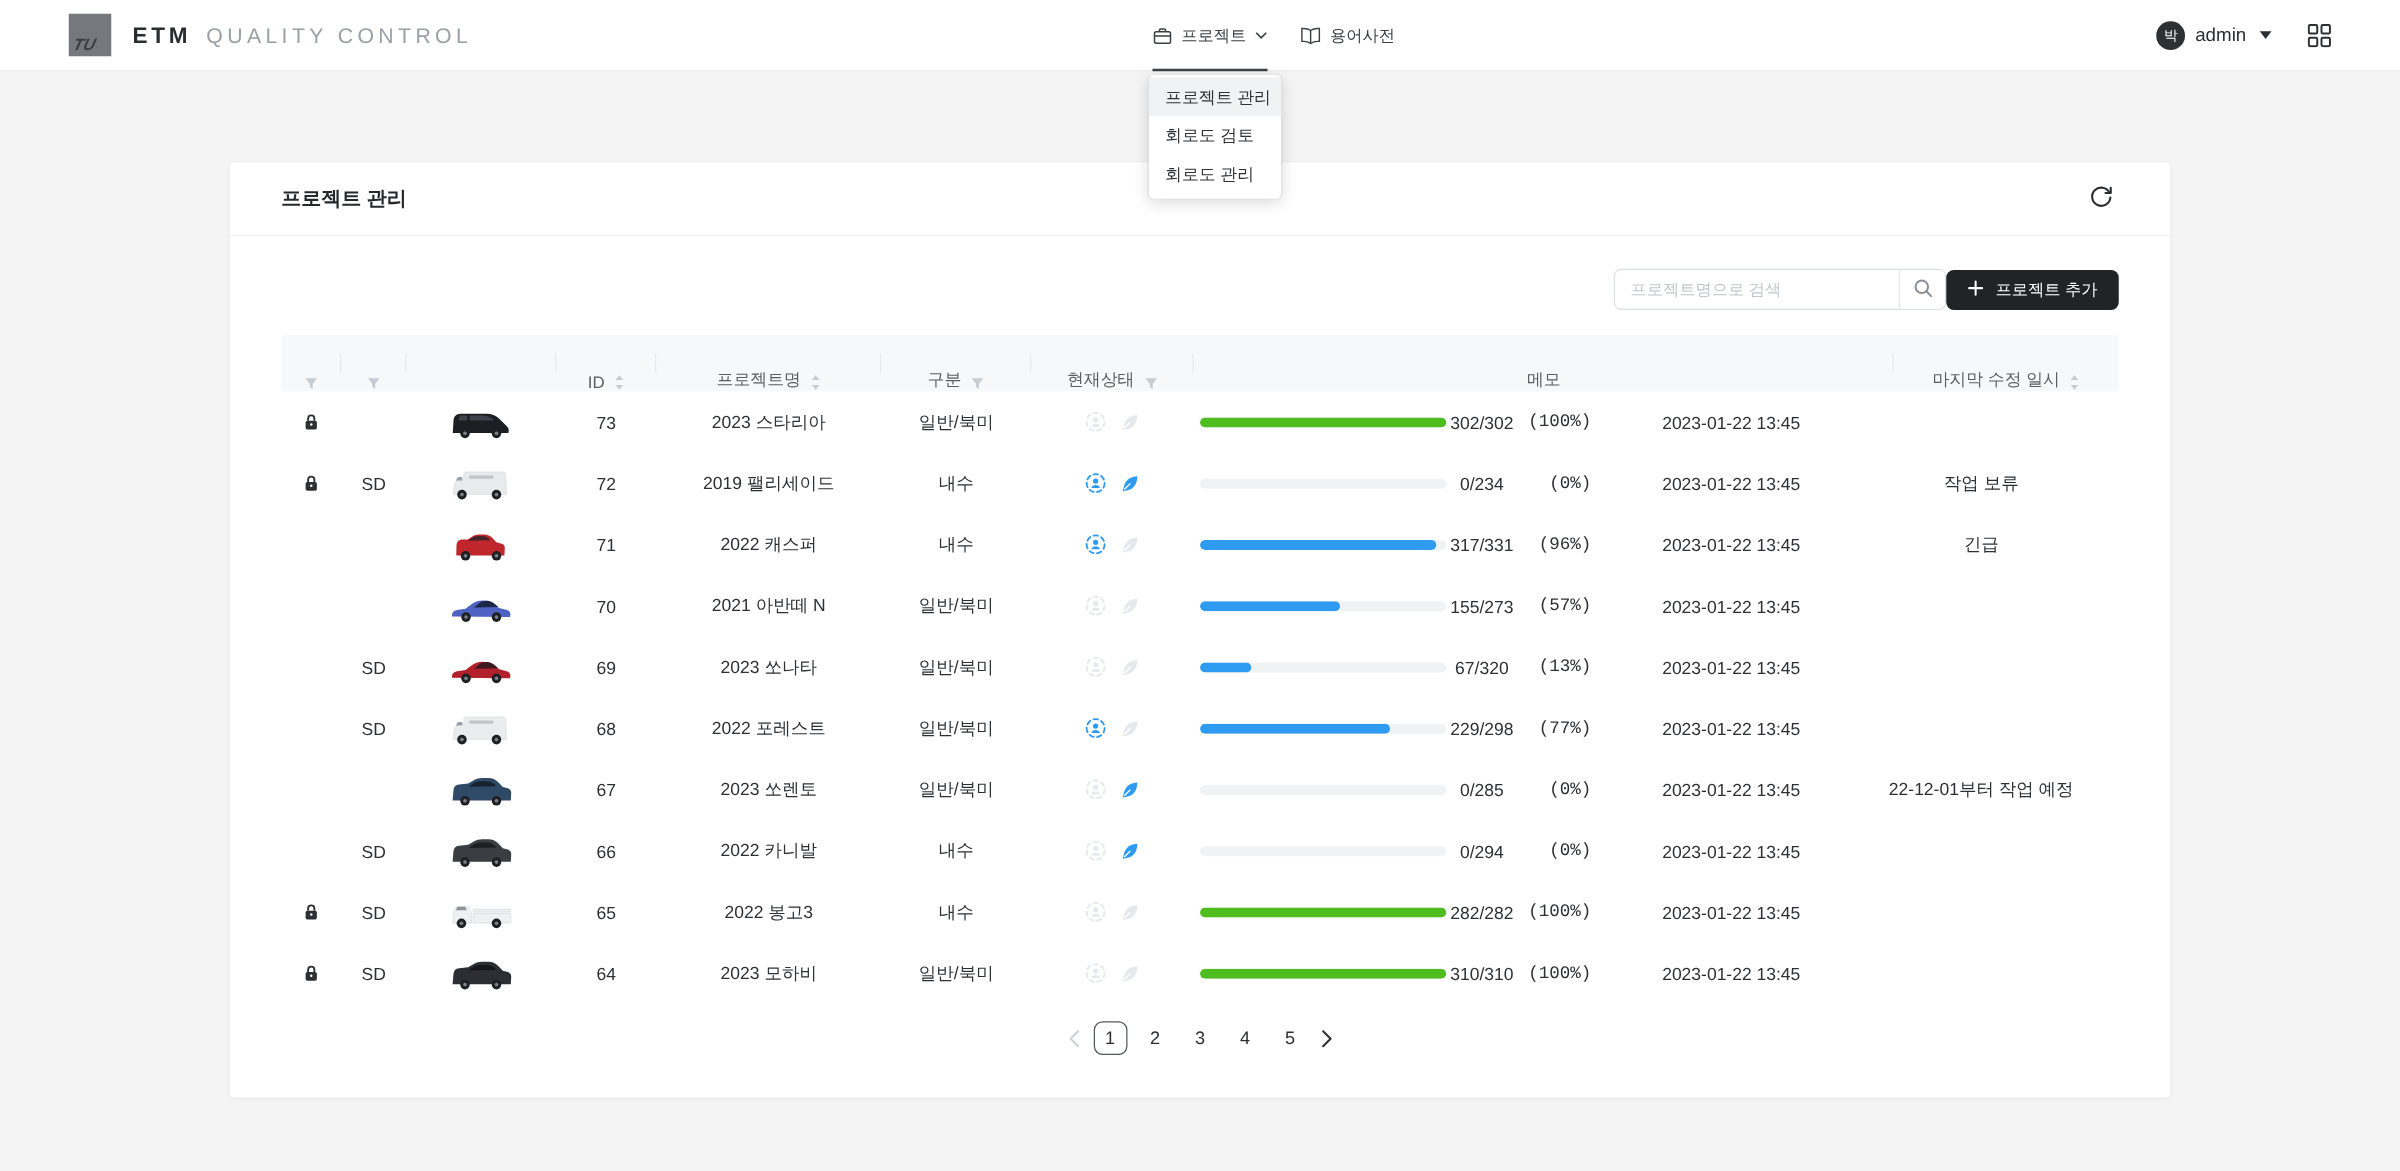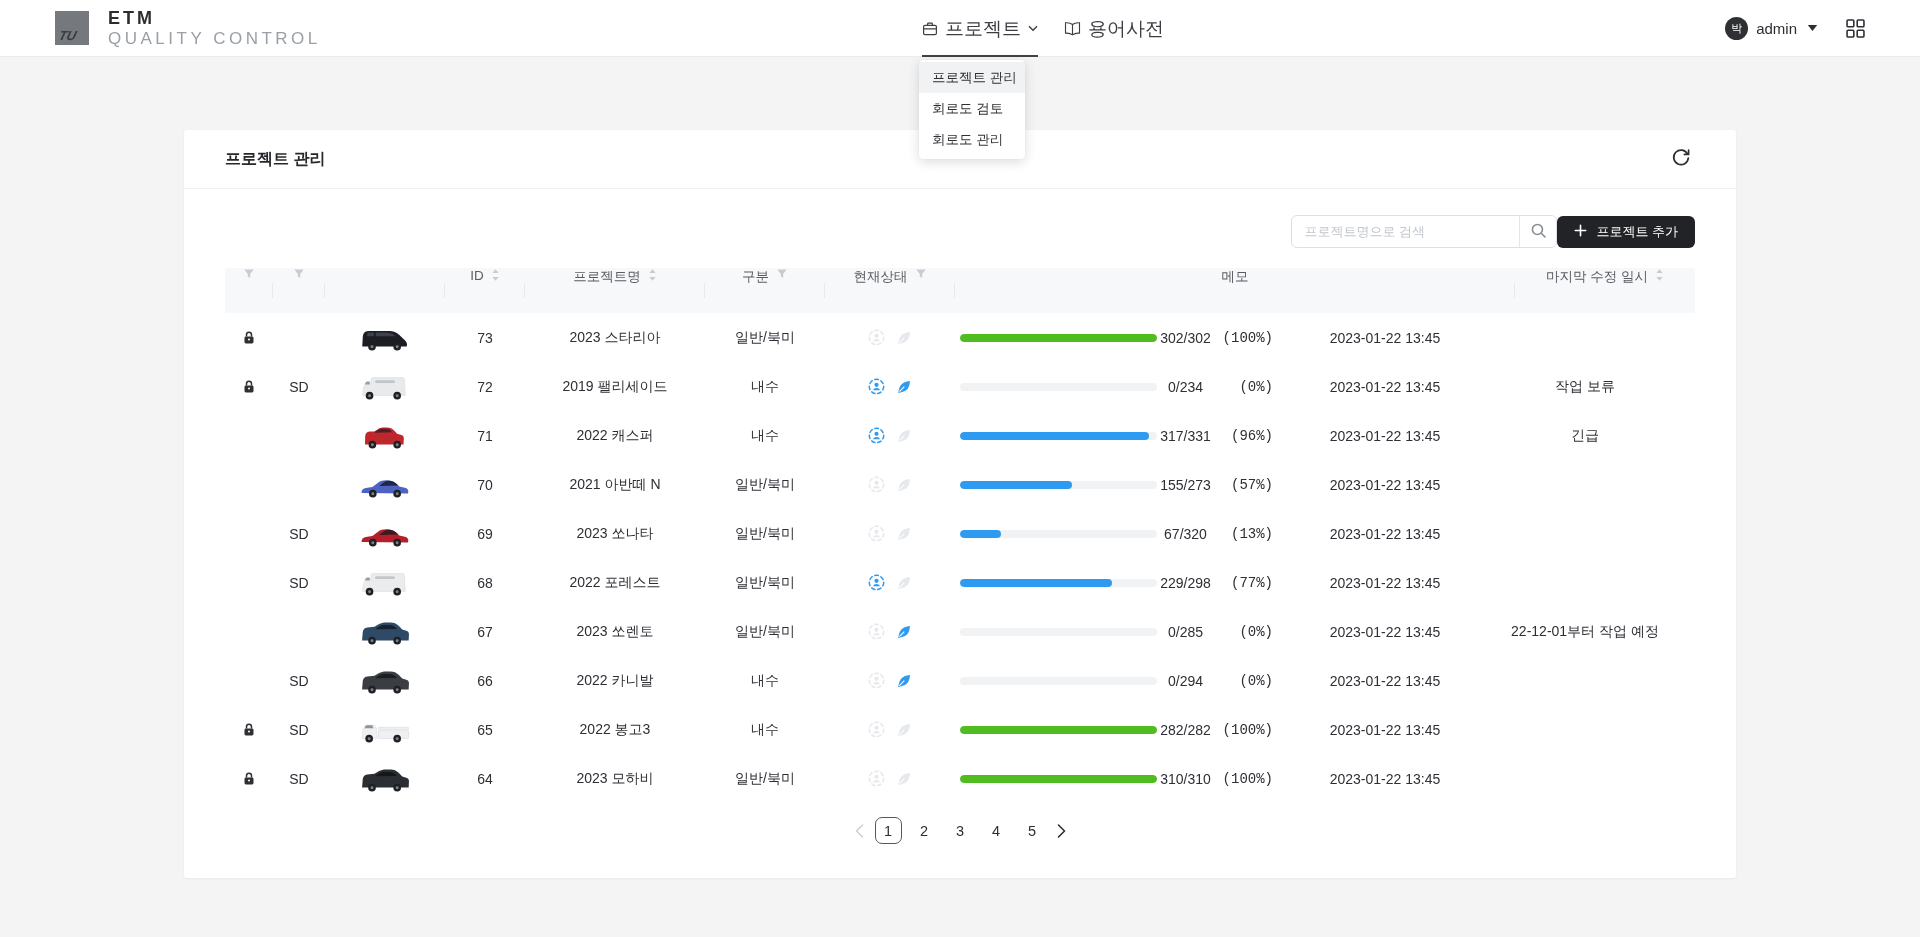--- a/index.html
+++ b/index.html
@@ -15,27 +15,27 @@
     border-bottom:1px solid #ececee;
     display:flex; align-items:center; padding:0 55px; z-index:20;
   }
   .logo-box {
     width:34px; height:34px; background:#75787d; position:relative; flex:none;
   }
   .logo-box span {
     position:absolute; left:4px; bottom:2px; font-style:italic; font-weight:bold;
     font-size:13px; color:#3b3d41; transform:skewX(-14deg); letter-spacing:0;
   }
-  .brand { display:flex; align-items:baseline; margin-left:7px;flex-direction:column; }
+  .brand { display:flex; align-items:baseline; margin-left:17px; }
   .brand .etm { font-size:18px; font-weight:800; letter-spacing:3px; color:#2b2d31; }
   .brand .tagline { font-size:17px; font-weight:300; letter-spacing:3.5px; color:#9aa0a6; margin-left:12px; }
 
   .main-nav { position:absolute; left:922px; top:0; height:57px; display:flex; align-items:stretch; gap:26px; }
   .nav-item {
-    display:flex; align-items:center; gap:7px; font-size:19px; color:#3a3d42;
+    display:flex; align-items:center; gap:7px; font-size:13px; color:#3a3d42;
     cursor:pointer; border-bottom:2px solid transparent; padding-top:2px;
   }
   .nav-item.active { border-bottom-color:#3f4246; }
   .nav-item .nicon { display:flex; align-items:center; }
 
   .user-area { margin-left:auto; display:flex; align-items:center; }
   .avatar {
     width:23px; height:23px; border-radius:50%; background:#2f3034; color:#fff;
     font-size:11px; display:flex; align-items:center; justify-content:center; flex:none;
   }
@@ -86,21 +86,21 @@
     border-radius:6px; font-size:13px; font-family:inherit; display:flex;
     align-items:center; gap:9px; cursor:pointer;
   }
 
   
   .table { margin:20px 41px 0; }
   .thead {
     display:flex; height:45px; align-items:center; background:#f7f8f9;
     border-radius:2px; font-size:13.5px; color:#595c62;
   }
-  .th { display:flex; align-items:flex-start; justify-content:center; gap:7px; height:100%; position:relative; }
+  .th { display:flex; align-items:flex-end; justify-content:center; gap:7px; height:100%; position:relative; }
   .th::after { content:''; position:absolute; right:0; top:15px; height:15px; width:1px; background:#e7e9ec; }
   .th:last-child::after { display:none; }
   .cicon { display:flex; align-items:center; cursor:pointer; }
 
   .tr { display:flex; height:49px; align-items:center; font-size:14px; color:#2d2f34; cursor:pointer; }
   .td { display:flex; align-items:center; justify-content:center; }
 
   .c0{width:48px;flex:none;} .c1{width:52px;flex:none;} .c2{width:120px;flex:none;}
   .c3{width:80px;flex:none;} .c4{width:180px;flex:none;} .c5{width:120px;flex:none;}
   .c6{width:130px;flex:none;} .c7{width:340px;flex:none;} .c8{width:180px;flex:none;}

